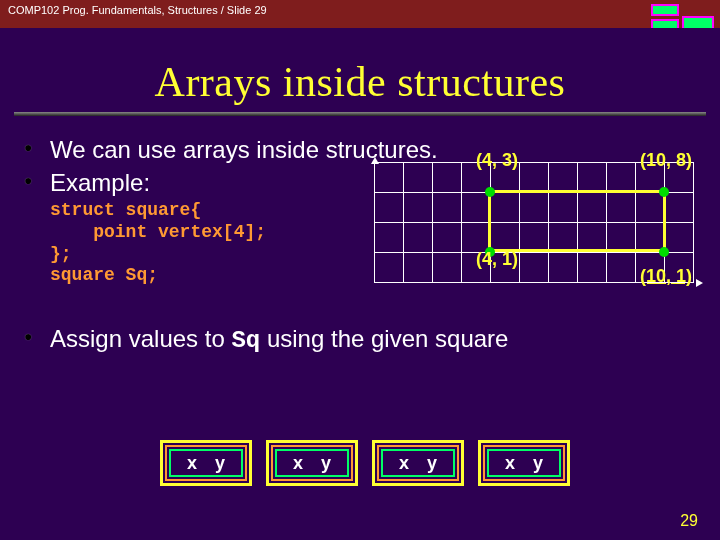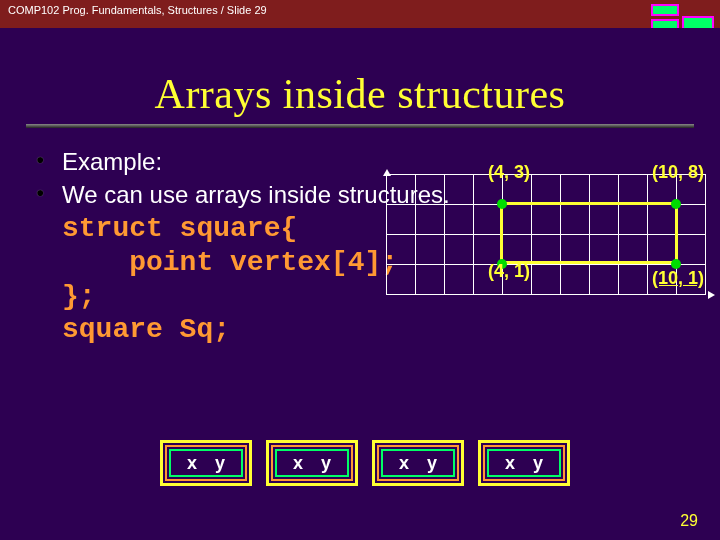--- a/index.html
+++ b/index.html
@@ -30,21 +30,21 @@
     width: 28px; height: 12px;
     border: 2px solid #ff00ff;
     background: #00ff66;
   }
   .logo-box.big { height: 30px; width: 32px; }
   .slide {
     background: #2d0052;
     width: 720px;
     height: 512px;
     position: relative;
-    padding: 12px;
+    padding: 0;
   }
   .title {
     font-family: "Times New Roman", Times, serif;
     color: #ffff33;
     font-size: 42px;
     text-align: center;
     padding-top: 30px;
     letter-spacing: 0.5px;
   }
   .rule {
@@ -69,21 +69,21 @@
     left: -26px;
     top: 4px;
     font-size: 14px;
     color: #000;
     text-shadow: 0 0 1px #888;
   }
   .code {
     font-family: "Courier New", monospace;
     font-weight: bold;
     color: #ff9933;
-    font-size: 28px;
+    font-size: 18px;
     white-space: pre;
     line-height: 1.2;
     margin-left: 0px;
     margin-top: 2px;
   }
   .mono { font-family: "Courier New", monospace; font-weight: bold; }
 
   
   .diagram {
     position: absolute;
@@ -188,24 +188,24 @@
   </div>
   <div class="logo-box big" style="align-self:flex-end;"></div>
 </div>
 
 <div class="slide">
   <div class="title">Arrays inside structures</div>
   <div class="rule"></div>
 
   <div class="content">
     <div class="bullet">
+      <span>We can use arrays inside structures.</span>
+    </div>
+    <div class="bullet">
       <span>Example:</span>
-    </div>
-    <div class="bullet">
-      <span>We can use arrays inside structures.</span>
     </div>
     <div class="code">struct square{
     point vertex[4];
 };
 square Sq;</div>
 
     <div class="diagram">
       <div class="grid">
 
         <div class="vline" style="left:0px"></div>
@@ -233,23 +233,26 @@
         <div class="rect" style="left:114px; top:28px; width:178px; height:62px;"></div>
 
         <div class="dot" style="left:111px; top:25px;"></div>
         <div class="dot" style="left:285px; top:25px;"></div>
         <div class="dot" style="left:111px; top:85px;"></div>
         <div class="dot" style="left:285px; top:85px;"></div>
       </div>
       <div class="coord" style="left:102px; top:-2px;">(4, 3)</div>
       <div class="coord" style="left:266px; top:-2px;">(10, 8)</div>
       <div class="coord" style="left:102px; top:97px;">(4, 1)</div>
-      <div class="coord" style="left:266px; top:104px;text-decoration:underline;">(10, 1)</div>
-    </div>
-
+      <div class="coord" style="left:266px; top:114px;text-decoration:underline;">(10, 1)</div>
+    </div>
+
+    <div class="bullet bullet3">
+      <span>Assign values to </span><span class="mono">Sq</span><span> using the given square</span>
+    </div>
   </div>
 
   <div class="arrays">
     <div class="cellbox">
       <div class="layer o1"></div>
         <div class="layer o2"></div>
         <div class="layer o3"></div>
       <div class="xy">
           <span>x</span>
           <span>y</span>

